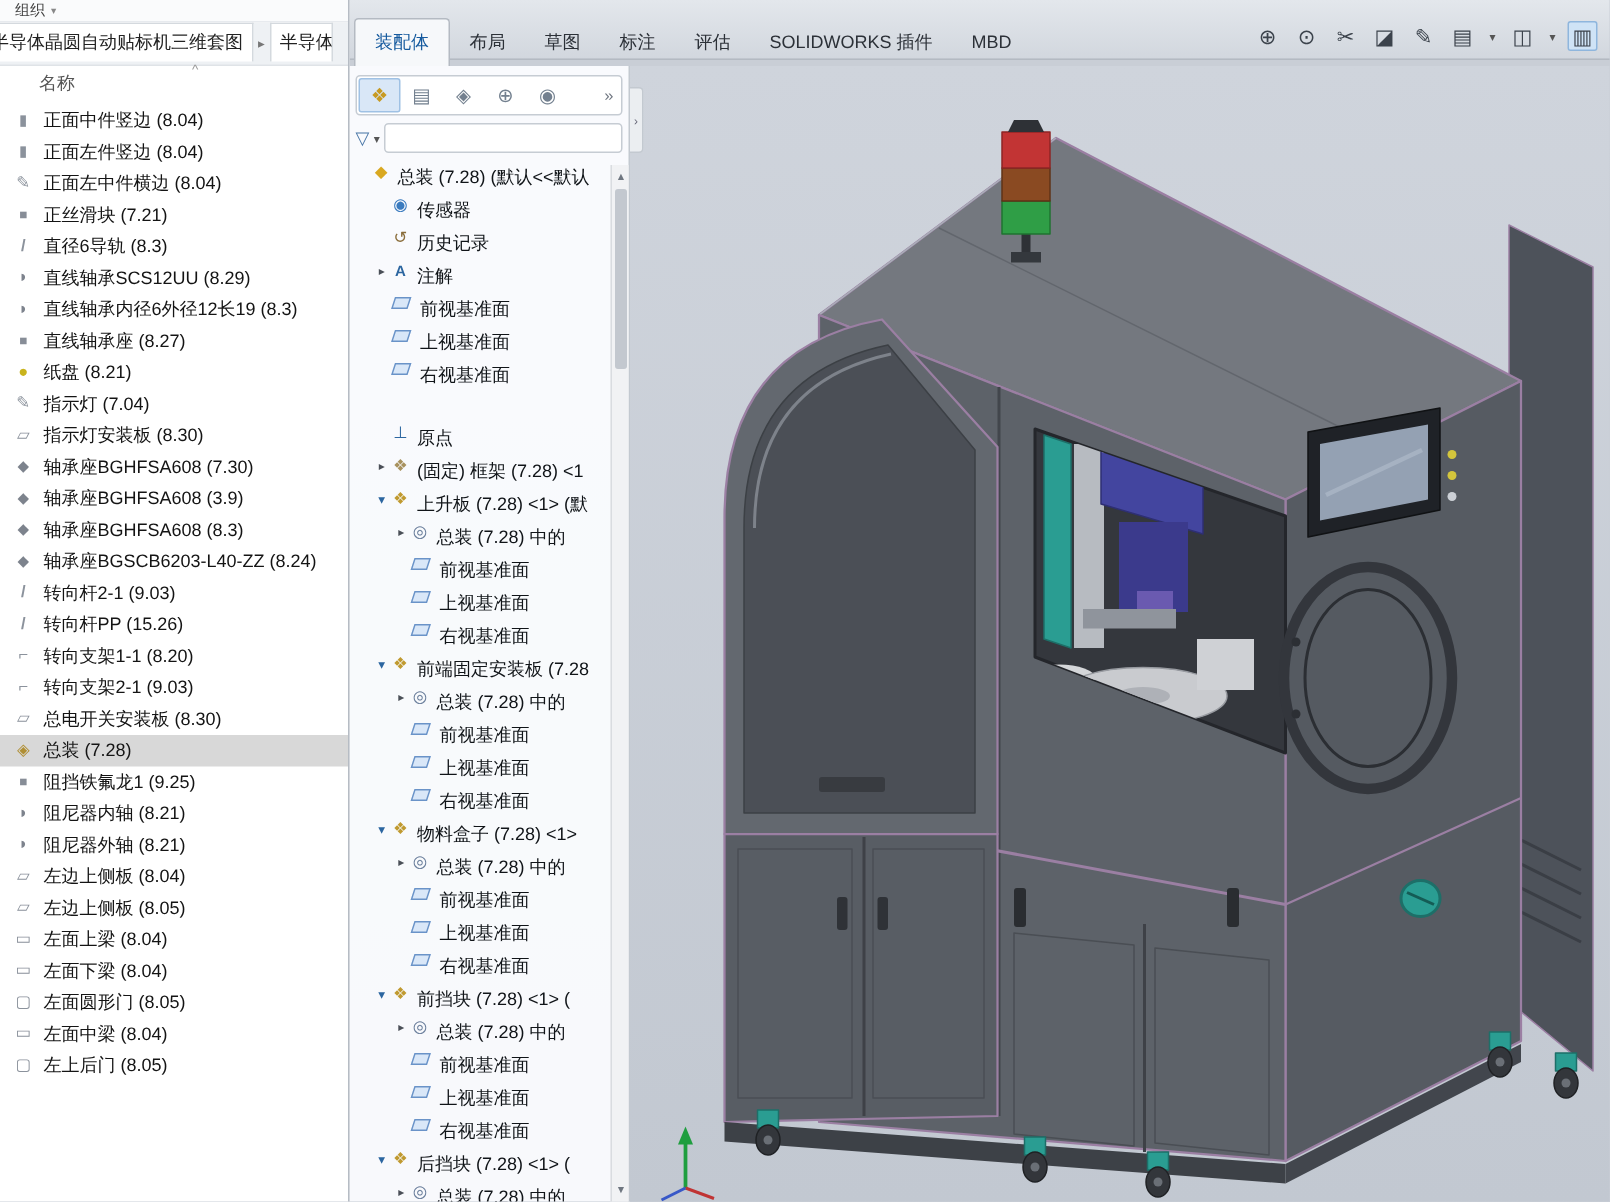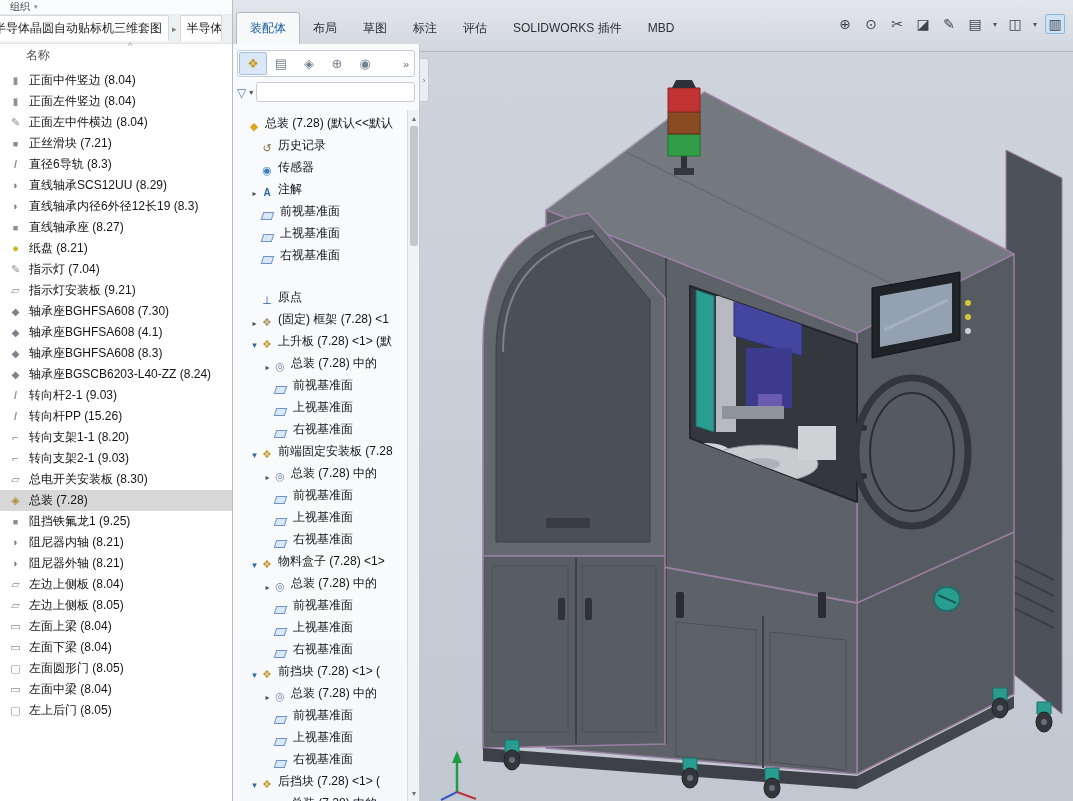--- a/index.html
+++ b/index.html
@@ -31,21 +31,21 @@
 .pi-rod::before{content:"/";color:#8b929c;font-weight:bold}
 .pi-cyl::before{content:"◗";color:#7d838d}
 .pi-disc::before{content:"●";color:#c9b41e}
 .pi-plate::before{content:"▱";color:#8b929c}
 .pi-mount::before{content:"◆";color:#7d838d;font-size:10px}
 .pi-door::before{content:"▢";color:#8b929c}
 .pi-beam::before{content:"▭";color:#8b929c}
 .pi-bracket::before{content:"⌐";color:#8b929c}
 .pi-asm::before{content:"◈";color:#b08f34}
 
-#ribbon{position:absolute;left:233px;top:0;width:840px;height:52px;
+#ribbon{position:absolute;left:233px;top:0;width:840px;height:40px;
  background:linear-gradient(#e3e7ec,#d2d7de);border-bottom:1px solid #b4bac2;z-index:1}
 #ribbon-tab-bar{position:absolute;left:3px;top:12px;display:flex;height:32px}
 .rtab{padding:0 13px;display:flex;align-items:center;font-size:12px;color:#2c3138;white-space:nowrap}
 .rtab.active{background:#f6f8fa;border:1px solid #b4bac2;border-bottom:none;
  border-radius:3px 3px 0 0;color:#155a9e}
 #view-toolbar{position:absolute;right:8px;top:14px;display:flex;align-items:center;gap:6px;color:#3c434c}
 .vtool{width:20px;height:20px;display:flex;align-items:center;justify-content:center;font-size:14px}
 .vtool.caret{width:8px;font-size:8px;color:#555}
 .vtool.hl{background:#cfe3f6;border:1px solid #8fb6dd;border-radius:2px}
 
@@ -59,21 +59,21 @@
 .ptab{width:28px;height:23px;display:flex;align-items:center;justify-content:center;
  font-size:13px;color:#73808f}
 .ptab.active{background:#d9e7f7;border:1px solid #9fc1e4;border-radius:2px;color:#c79a22}
 .ptab-chev{margin-left:auto;font-size:11px;color:#6f7680;padding:0 4px}
 #filter-row{margin:5px 4px 2px 4px;display:flex;align-items:center;gap:3px}
 #funnel::before{content:"▽";color:#4b78a8;font-size:12px}
 #funnel-caret{font-size:8px;color:#555}
 #filter-input{flex:1;height:20px;border:1px solid #c6ccd3;border-radius:3px;background:#fff;outline:none;font-size:11px;padding:0 4px}
 #feature-tree{position:absolute;top:66px;left:0;right:12px;bottom:0;overflow:hidden;
  font-size:12px;color:#101418}
-.trow{height:22px;display:flex;align-items:flex-end;white-space:nowrap;overflow:hidden}
+.trow{height:22px;display:flex;align-items:flex-start;white-space:nowrap;overflow:hidden}
 .arr{width:11px;flex:none;text-align:center;font-size:8px;color:#4a4f57}
 .arr.down{color:#2c66a0;font-size:9px}
 .ticon{width:14px;flex:none;margin-right:4px;text-align:center;font-size:11px;line-height:1}
 .ti-asm::before{content:"◆";color:#d9a821}
 .ti-history::before{content:"↺";color:#8a6d3b}
 .ti-sensors::before{content:"◉";color:#3b7bbf}
 .ti-annotations::before{content:"A";color:#2c66a0;font-weight:bold;font-size:10px}
 .ti-origin::before{content:"⊥";color:#2c66a0}
 .ti-comp::before{content:"❖";color:#c09a30}
 .ti-comp-fixed::before{content:"❖";color:#a8925e}
@@ -276,27 +276,27 @@
     <input id="filter-input" type="text" style="">
   </div>
   <div id="feature-tree">
       <div class="trow" style="padding-left: 3px;">
         <span class="arr"></span>
         <span class="ticon ti-asm"></span>
         <span class="tlabel">总装 (7.28) (默认&lt;&lt;默认</span>
       </div>
       <div class="trow" style="padding-left: 16px;">
         <span class="arr"></span>
+        <span class="ticon ti-sensors"></span>
+        <span class="tlabel">传感器</span>
+      </div>
+      <div class="trow" style="padding-left: 16px;">
+        <span class="arr"></span>
         <span class="ticon ti-history"></span>
         <span class="tlabel">历史记录</span>
-      </div>
-      <div class="trow" style="padding-left: 16px;">
-        <span class="arr"></span>
-        <span class="ticon ti-sensors"></span>
-        <span class="tlabel">传感器</span>
       </div>
       <div class="trow" style="padding-left: 16px;">
         <span class="arr">▸</span>
         <span class="ticon ti-annotations"></span>
         <span class="tlabel">注解</span>
       </div>
       <div class="trow" style="padding-left: 16px;">
         <span class="arr"></span>
         <span class="ticon ti-plane"></span>
         <span class="tlabel">前视基准面</span>
@@ -499,29 +499,29 @@
       <div class="prow">
         <span class="pic pi-disc"></span>
         <span class="plabel">纸盘  (8.21)</span>
       </div>
       <div class="prow">
         <span class="pic pi-pencil"></span>
         <span class="plabel">指示灯  (7.04)</span>
       </div>
       <div class="prow">
         <span class="pic pi-plate"></span>
-        <span class="plabel">指示灯安装板  (9.21)</span>
+        <span class="plabel">指示灯安装板  (8.30)</span>
       </div>
       <div class="prow">
         <span class="pic pi-mount"></span>
         <span class="plabel">轴承座BGHFSA608  (7.30)</span>
       </div>
       <div class="prow">
         <span class="pic pi-mount"></span>
-        <span class="plabel">轴承座BGHFSA608  (4.1)</span>
+        <span class="plabel">轴承座BGHFSA608  (3.9)</span>
       </div>
       <div class="prow">
         <span class="pic pi-mount"></span>
         <span class="plabel">轴承座BGHFSA608  (8.3)</span>
       </div>
       <div class="prow">
         <span class="pic pi-mount"></span>
         <span class="plabel">轴承座BGSCB6203-L40-ZZ  (8.24)</span>
       </div>
       <div class="prow">

